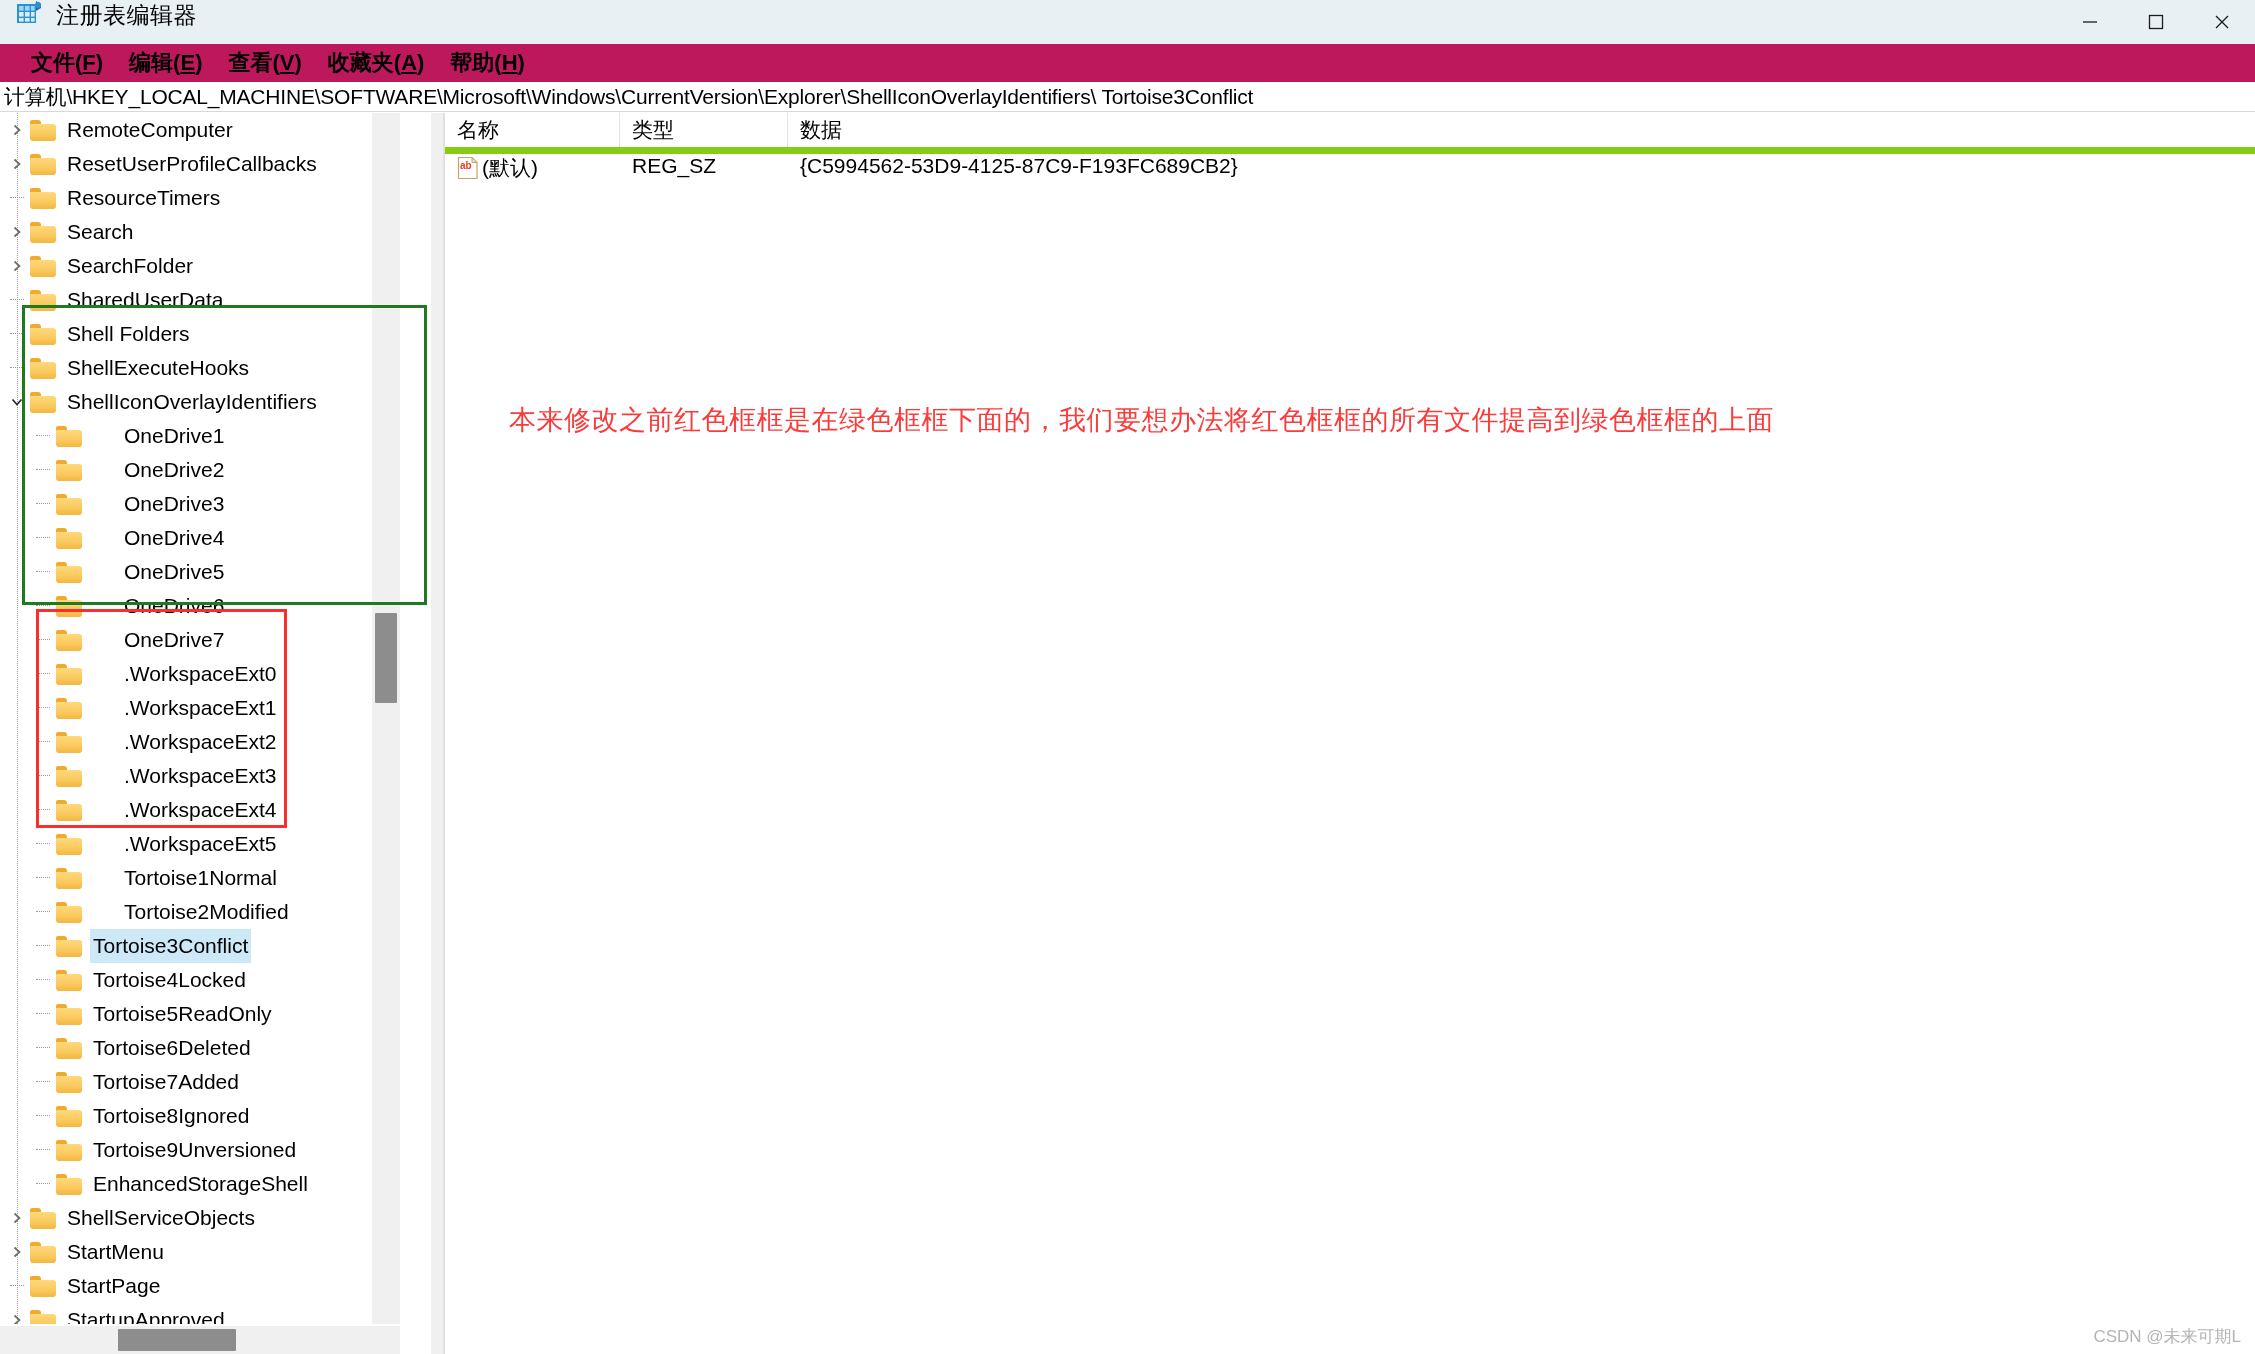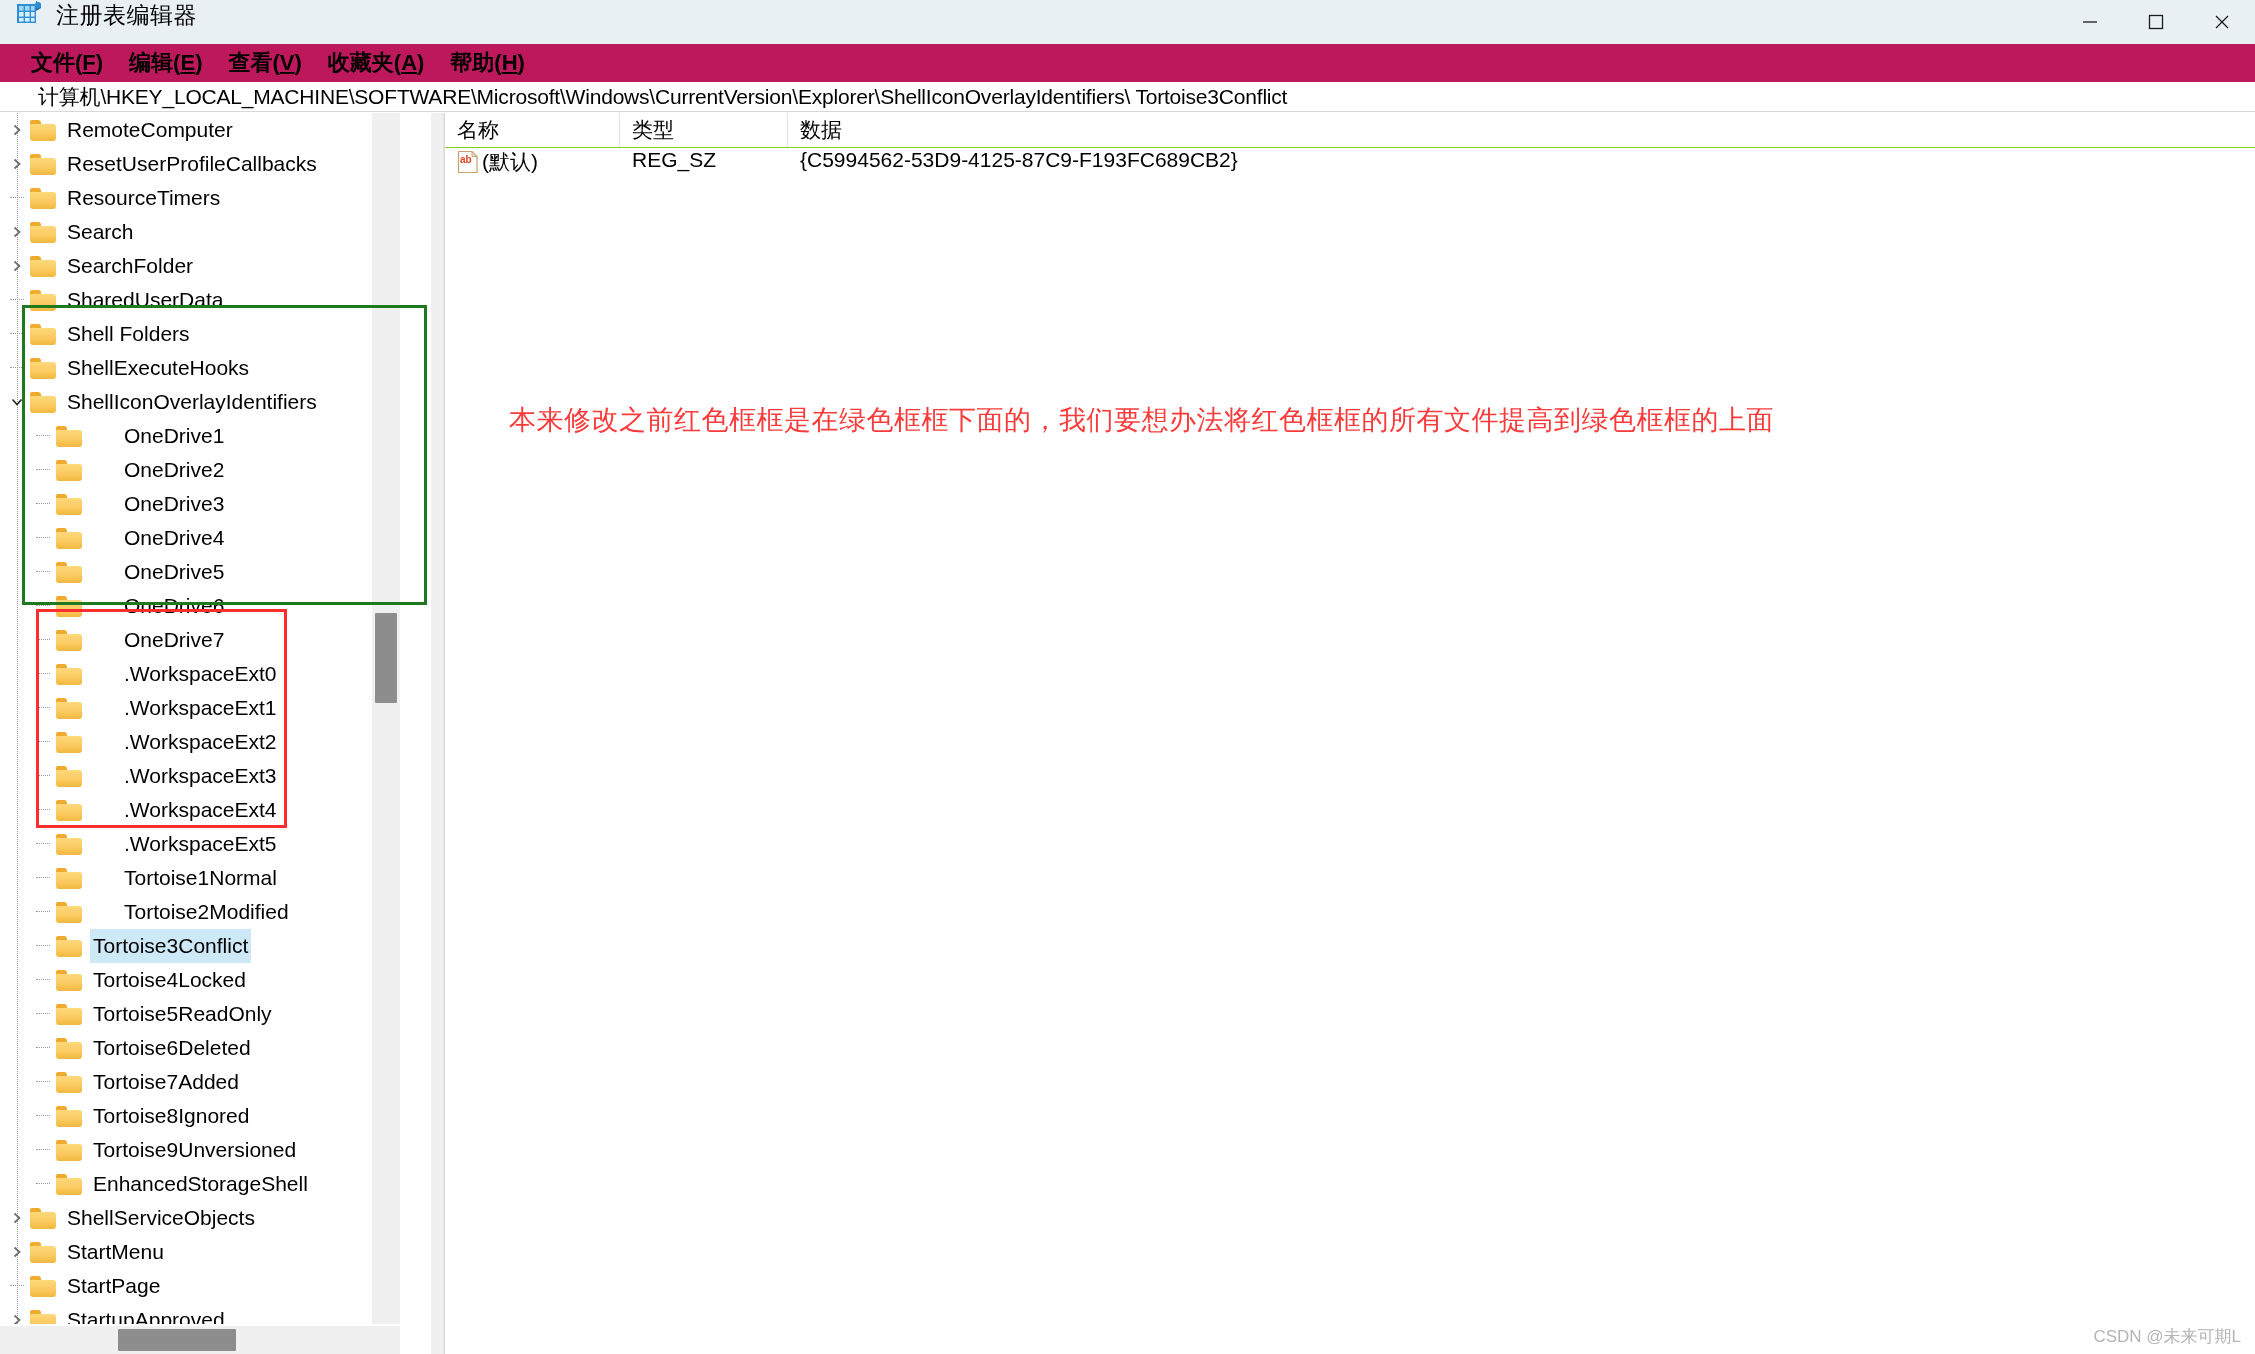--- a/index.html
+++ b/index.html
@@ -81,21 +81,20 @@
     align-items: center;
     padding-left: 4px;
     box-sizing: border-box;
     border-bottom: 1px solid #d8d8d8;
   }
   .addresstext {
     font-size: 21px;
     color: #000;
     white-space: nowrap;
     letter-spacing: -0.2px;
-    margin-left: 34px;
   }
 
   
   .main {
     position: absolute;
     top: 113px;
     left: 0;
     right: 0;
     bottom: 0;
     display: flex;
@@ -231,21 +230,21 @@
     top: 3px;
     height: 22px;
     background: #8d8d8d;
     border-radius: 1px;
   }
 
   
   .listheader {
     height: 34px;
     display: flex;
-    border-bottom: 1px solid #84cc16;
+    border-bottom: 7px solid #84cc16;
     background: #ffffff;
   }
   .colhead {
     font-size: 21px;
     color: #000;
     line-height: 34px;
     padding-left: 12px;
     border-right: 1px solid #e3e3e3;
     box-sizing: border-box;
     white-space: nowrap;

